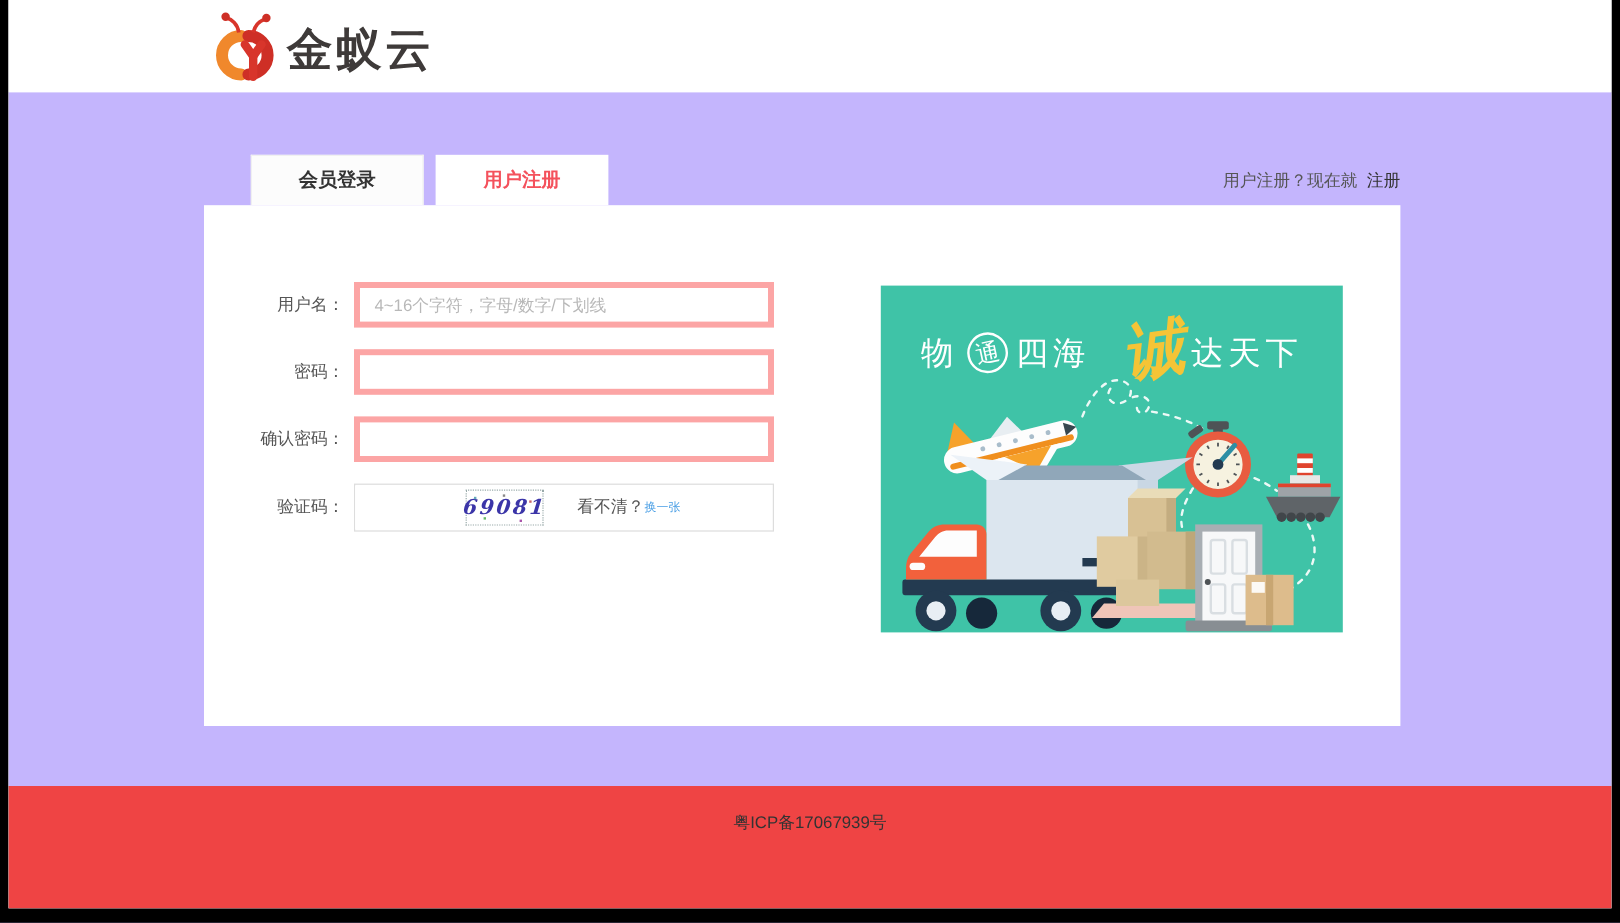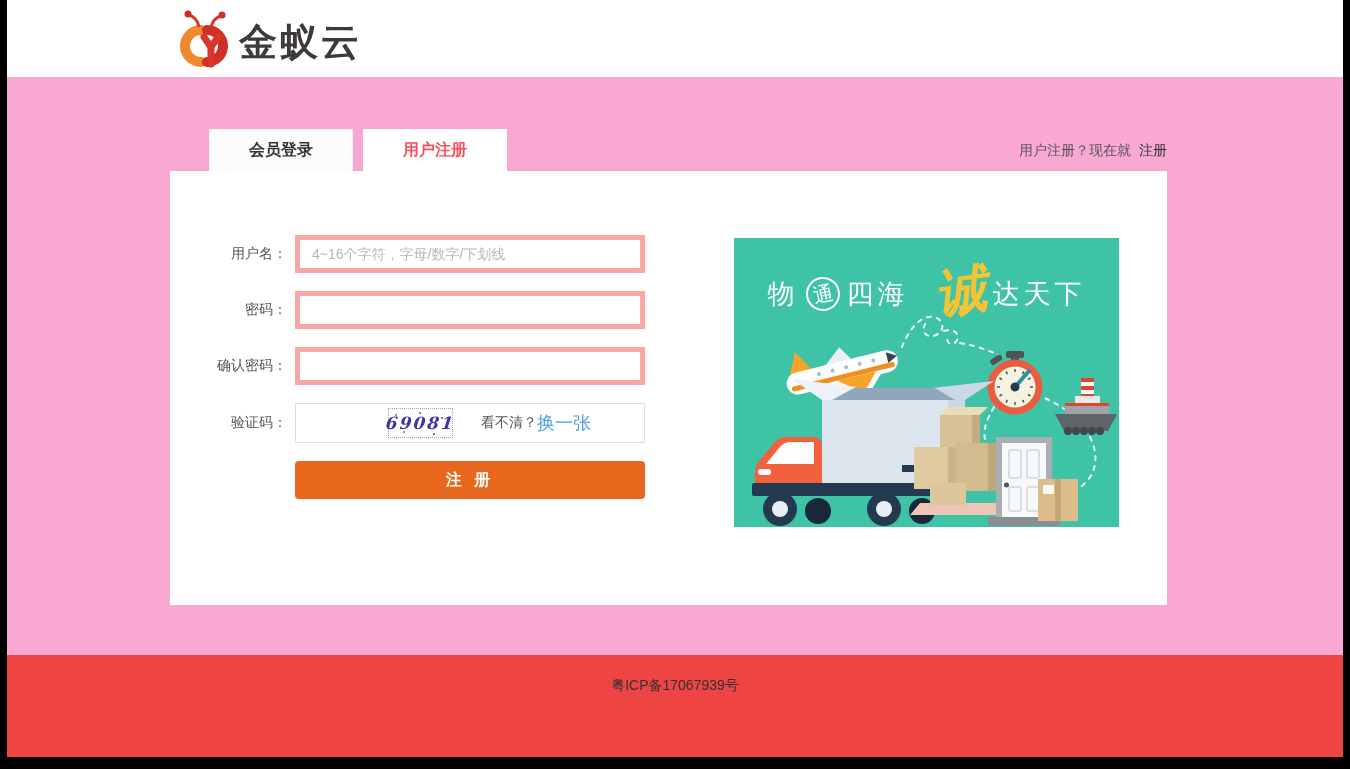--- a/index.html
+++ b/index.html
@@ -6,21 +6,21 @@
   html,body { width:1350px; height:769px; }
   body { font-family:"Liberation Sans","DejaVu Sans",sans-serif; background:#000; position:relative; overflow:hidden; }
   .content { position:absolute; left:7px; top:0; width:1336px; height:757px; background:#fff; overflow:hidden; }
 
   
   .header { height:77px; background:#fff; display:flex; align-items:center; padding-left:158px; }
   .logo { display:flex; align-items:center; gap:10px; cursor:pointer; }
   .logo-text { font-size:38px; font-weight:bold; color:#3E3A39; letter-spacing:3px; line-height:1; padding-top:6px; }
 
   
-  .band { position:relative; height:578px; background:#f9a8d4; }
+  .band { position:relative; height:578px; background:#c4b5fd; }
 
   .tabs { position:absolute; left:202px; top:52px; display:flex; }
   .tab { width:144px; height:42px; display:flex; align-items:center; justify-content:center;
          font-size:16px; font-weight:bold; cursor:pointer; }
   .tab-login { background:#fcfcfc; color:#333; border:1px solid #f0f0f0; border-bottom:none; margin-right:10px; }
   .tab-register { background:#fff; color:#F4515C; }
 
   .prompt { position:absolute; right:176px; top:52px; height:42px; line-height:42px; font-size:14px; color:#555; }
   .prompt b { color:#333; font-weight:normal; cursor:pointer; margin-left:4px; }
 
@@ -36,21 +36,21 @@
   .finput::placeholder { color:#b8b8b8; }
   .captcha-box { margin-left:8px; width:350px; height:40px; border:1px solid #ddd; background:#fff;
                  display:flex; align-items:center; }
   .captcha-entry { width:92px; height:36px; border:none; outline:none; font-size:14px; padding:0 10px; color:#333; }
   .cap-img { position:relative; width:65px; height:30px; background:#fff; border:1px dotted #9aa;
              display:flex; align-items:center; justify-content:center; cursor:pointer; flex:none; }
   .cap-code { font-family:"DejaVu Serif","Liberation Serif",serif; font-style:italic; font-weight:bold;
               font-size:17px; color:#3B35A8; letter-spacing:2px; transform:skewX(-6deg); }
   .dot { position:absolute; width:2px; height:2px; }
   .cap-hint { font-size:14px; color:#555; margin-left:28px; }
-  .cap-refresh { font-size:18px; color:#4A9FE5; cursor:pointer;font-family:Liberation Mono, monospace; }
+  .cap-refresh { font-size:10px; color:#4A9FE5; cursor:pointer;font-family:Liberation Mono, monospace; }
   .submit-btn { margin-left:125px; width:350px; height:38px; background:#E8671C; border:none; border-radius:4px;
                 color:#fff; font-size:16px; font-weight:bold; letter-spacing:4px; cursor:pointer; font-family:inherit; }
 
   
   .promo { position:absolute; left:564px; top:67px; width:385px; height:289px; background:#3FC3A7; overflow:hidden; }
   .slogan { position:absolute; top:26px; left:0; width:100%; height:60px; display:flex; align-items:center;
             justify-content:center; color:#fff; }
   .sl-wh { font-size:27px; letter-spacing:4px; }
   .sl-tong { width:34px; height:34px; border:2px solid #fff; border-radius:50%; display:flex; align-items:center;
              justify-content:center; font-size:20px; margin:0 7px; transform:rotate(-12deg); }
@@ -119,21 +119,20 @@
               <span class="dot" style="left:6px;top:5px;background:#6ab;"></span>
               <span class="dot" style="left:52px;top:8px;background:#c66;"></span>
               <span class="dot" style="left:14px;top:22px;background:#6b6;"></span>
               <span class="dot" style="left:44px;top:24px;background:#a5a;"></span>
               <span class="dot" style="left:30px;top:3px;background:#888;"></span>
             </div>
             <span class="cap-hint">看不清？</span>
             <span class="cap-refresh">换一张</span>
           </div>
         </div>
-        <button class="submit-btn">注 册</button>
       </div>
 
       <div class="promo">
         <div class="slogan">
           <span class="sl-wh">物</span>
           <span class="sl-tong">通</span>
           <span class="sl-wh">四海</span>
           <span class="sl-cheng">诚</span>
           <span class="sl-wh">达天下</span>
         </div>

